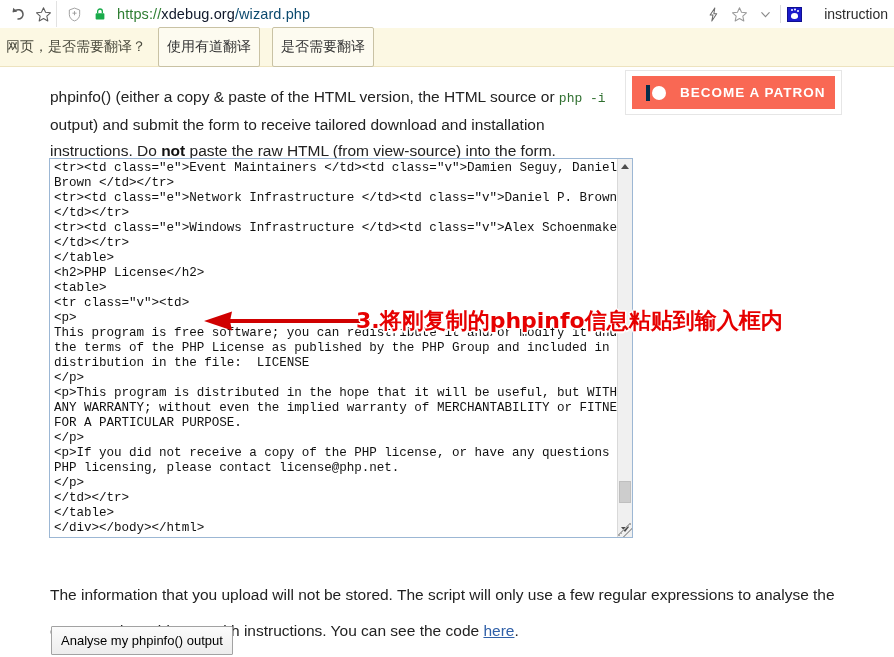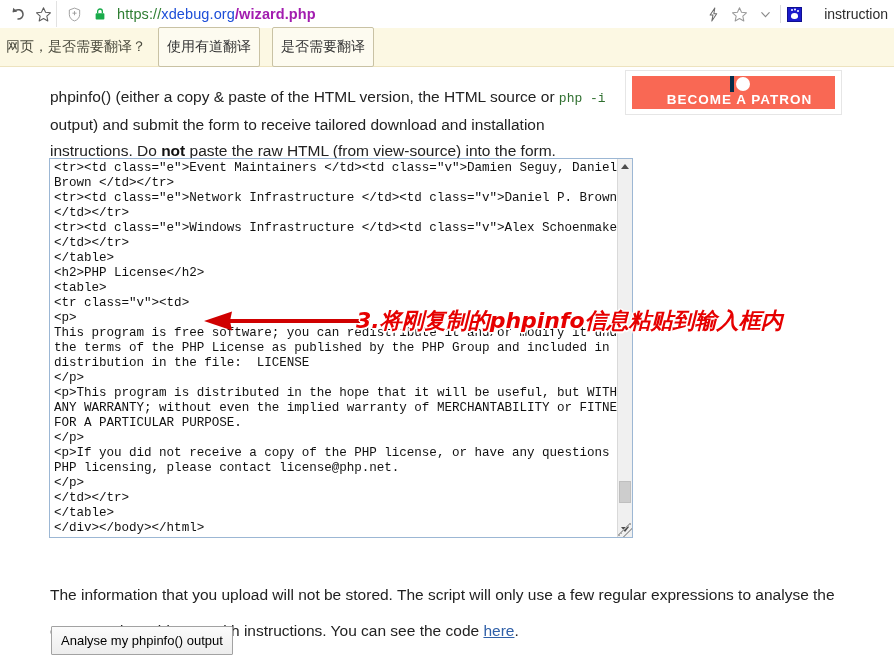--- a/index.html
+++ b/index.html
@@ -46,22 +46,22 @@
     min-width: 0;
   }
   #url-text {
     font-size: 14.5px;
     color: #4c4c4c;
     white-space: nowrap;
     letter-spacing: .1px;
     margin-left: 4px;
   }
   #url-text .scheme { color: #2e7d32; }
-  #url-text .host { color: #1d4ed8; }
-  #url-text .path { color: #a21caf; font-weight: bold; }
+  #url-text .host { color: #0f172a; }
+  #url-text .path { color: #0c4a6e; }
   #chrome-right {
     display: flex;
     align-items: center;
     flex: none;
   }
   #bookmark-divider {
     width: 1px;
     height: 18px;
     background: #dcdcdc;
     margin: 0 2px;
@@ -174,21 +174,20 @@
     align-items: center;
     justify-content: center;
   }
   #patron-button {
     width: 203px;
     height: 33px;
     background: #f96854;
     display: flex;
     align-items: center;
     cursor: pointer;
-    flex-direction: column;
   }
   #patreon-logo {
     position: relative;
     width: 22px;
     height: 16px;
     margin-left: 14px;
     flex: none;
   }
   #patreon-logo .bar {
     position: absolute;
@@ -325,21 +324,20 @@
     position: absolute;
     font-family: "DejaVu Sans", sans-serif;
     font-weight: bold;
     color: #e60000;
     white-space: nowrap;
     text-shadow:
       1px 1px 0 #ffffff, -1px -1px 0 #ffffff,
       1px -1px 0 #ffffff, -1px 1px 0 #ffffff,
       0 1.5px 0 #ffffff, 0 -1.5px 0 #ffffff,
       1.5px 0 0 #ffffff, -1.5px 0 0 #ffffff;
-    font-style: italic;
   }
   #annotation-3 {
     left: 340px;
     top: 239px;
     font-size: 22px;
   }
   .arrow-svg {
     position: absolute;
     overflow: visible;
     pointer-events: none;

